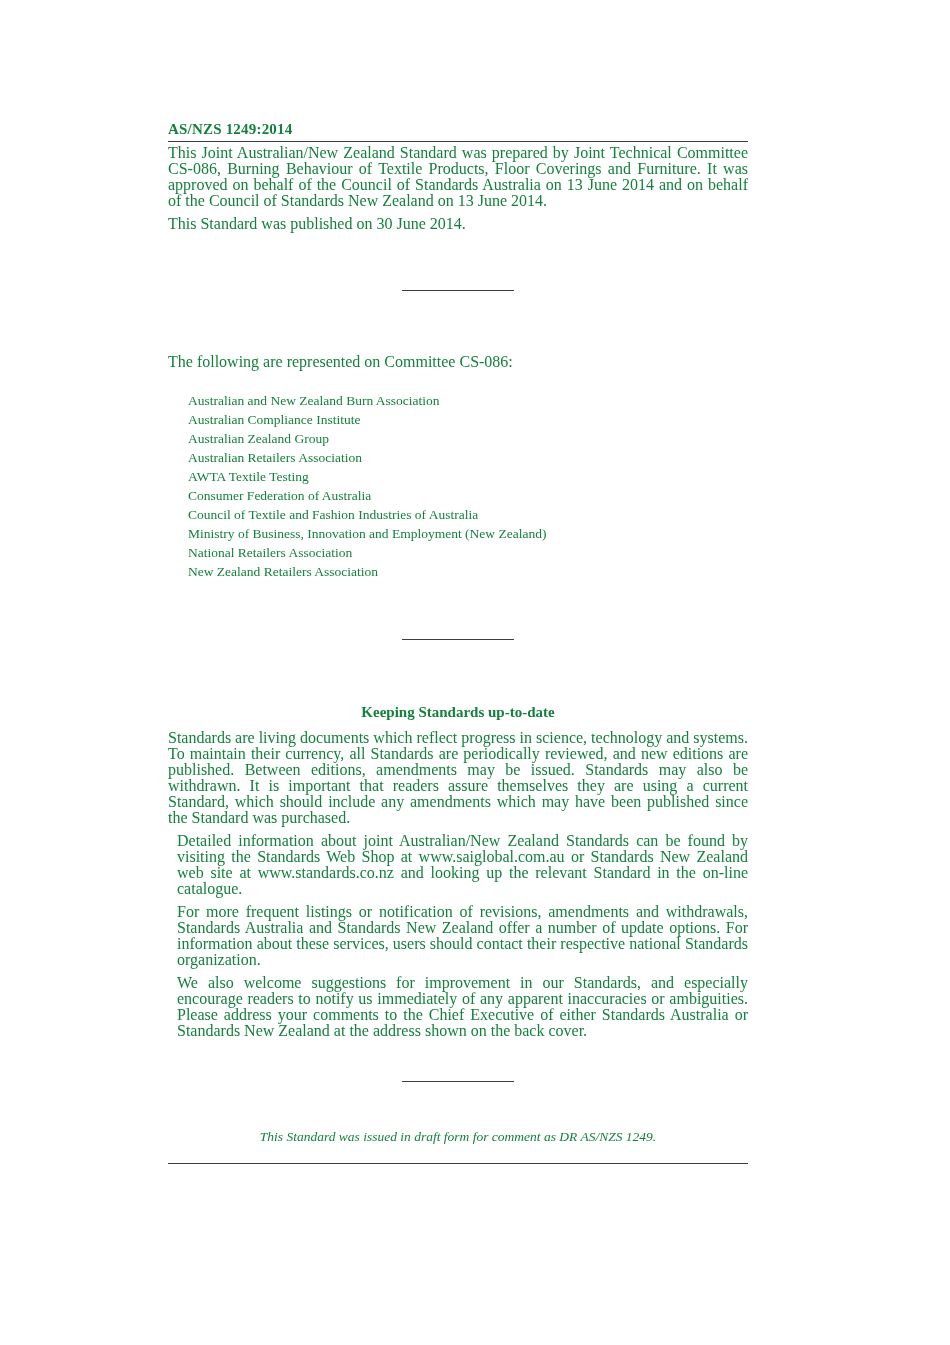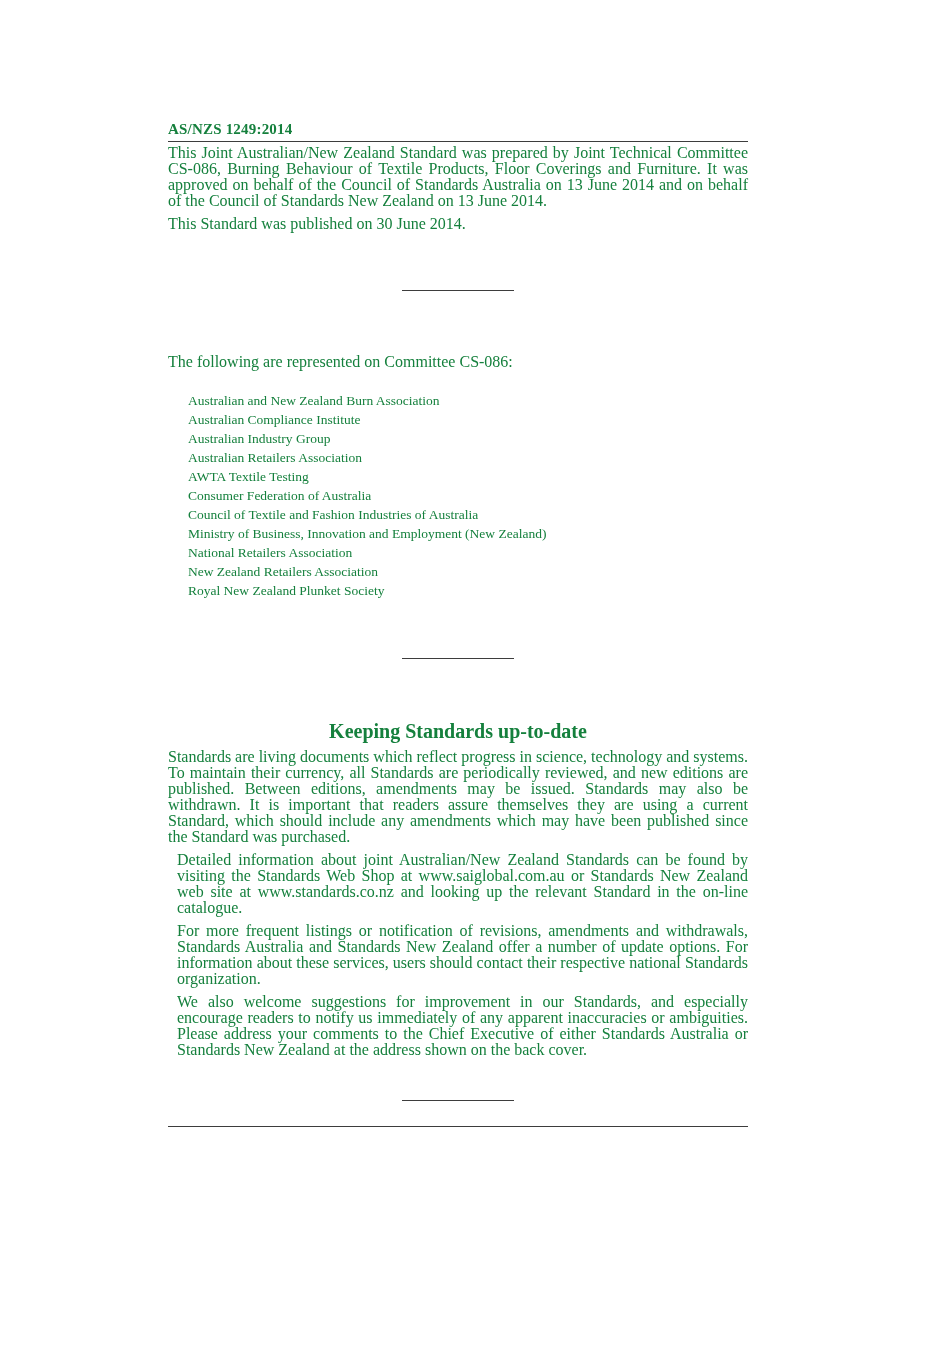--- a/index.html
+++ b/index.html
@@ -70,21 +70,21 @@
   .member-list {
     list-style: none;
     margin: 21px 0 0 0;
     padding: 0 0 0 20px;
   }
   .member-list li {
     font-size: 13.5px;
     line-height: 19px;
   }
   .section-heading {
-    font-size: 20px;
+    font-size: 15px;
     line-height: 18px;
     font-weight: bold;
     text-align: center;
     margin: 56px 0 0 0;
   }
   .keep-para {
     margin-top: 9px;
   }
   .keep-para + .keep-para {
     margin-top: 7px;
@@ -112,43 +112,43 @@
 
     <div class="divider-wrap divider-1">
       <hr class="rule-short">
     </div>
 
     <p class="body-text committee-intro">The following are represented on Committee CS-086:</p>
 
     <ul class="member-list">
       <li>Australian and New Zealand Burn Association</li>
       <li>Australian Compliance Institute</li>
-      <li>Australian Industry Group</li>
+      <li>Australian Zealand Group</li>
       <li>Australian Retailers Association</li>
       <li>AWTA Textile Testing</li>
       <li>Consumer Federation of Australia</li>
       <li>Council of Textile and Fashion Industries of Australia</li>
       <li>Ministry of Business, Innovation and Employment (New Zealand)</li>
       <li>National Retailers Association</li>
       <li>New Zealand Retailers Association</li>
-      <li>Royal New Zealand Plunket Society</li>
     </ul>
 
     <div class="divider-wrap divider-2">
       <hr class="rule-short">
     </div>
 
     <h2 class="section-heading">Keeping Standards up-to-date</h2>
 
     <p class="body-text justify keep-para">Standards are living documents which reflect progress in science, technology and systems. To maintain their currency, all Standards are periodically reviewed, and new editions are published. Between editions, amendments may be issued. Standards may also be withdrawn. It is important that readers assure themselves they are using a current Standard, which should include any amendments which may have been published since the Standard was purchased.</p>
     <p class="body-text justify keep-para">Detailed information about joint Australian/New Zealand Standards can be found by visiting the Standards Web Shop at www.saiglobal.com.au or Standards New Zealand web site at www.standards.co.nz and looking up the relevant Standard in the on-line catalogue.</p>
     <p class="body-text justify keep-para">For more frequent listings or notification of revisions, amendments and withdrawals, Standards Australia and Standards New Zealand offer a number of update options. For information about these services, users should contact their respective national Standards organization.</p>
     <p class="body-text justify keep-para">We also welcome suggestions for improvement in our Standards, and especially encourage readers to notify us immediately of any apparent inaccuracies or ambiguities. Please address your comments to the Chief Executive of either Standards Australia or Standards New Zealand at the address shown on the back cover.</p>
 
     <div class="divider-wrap divider-3">
       <hr class="rule-short">
     </div>
 
+    <p class="draft-note">This Standard was issued in draft form for comment as DR AS/NZS 1249.</p>
 
     <hr class="rule-bottom">
 
   </div>
 </div>
 
 </body></html>

